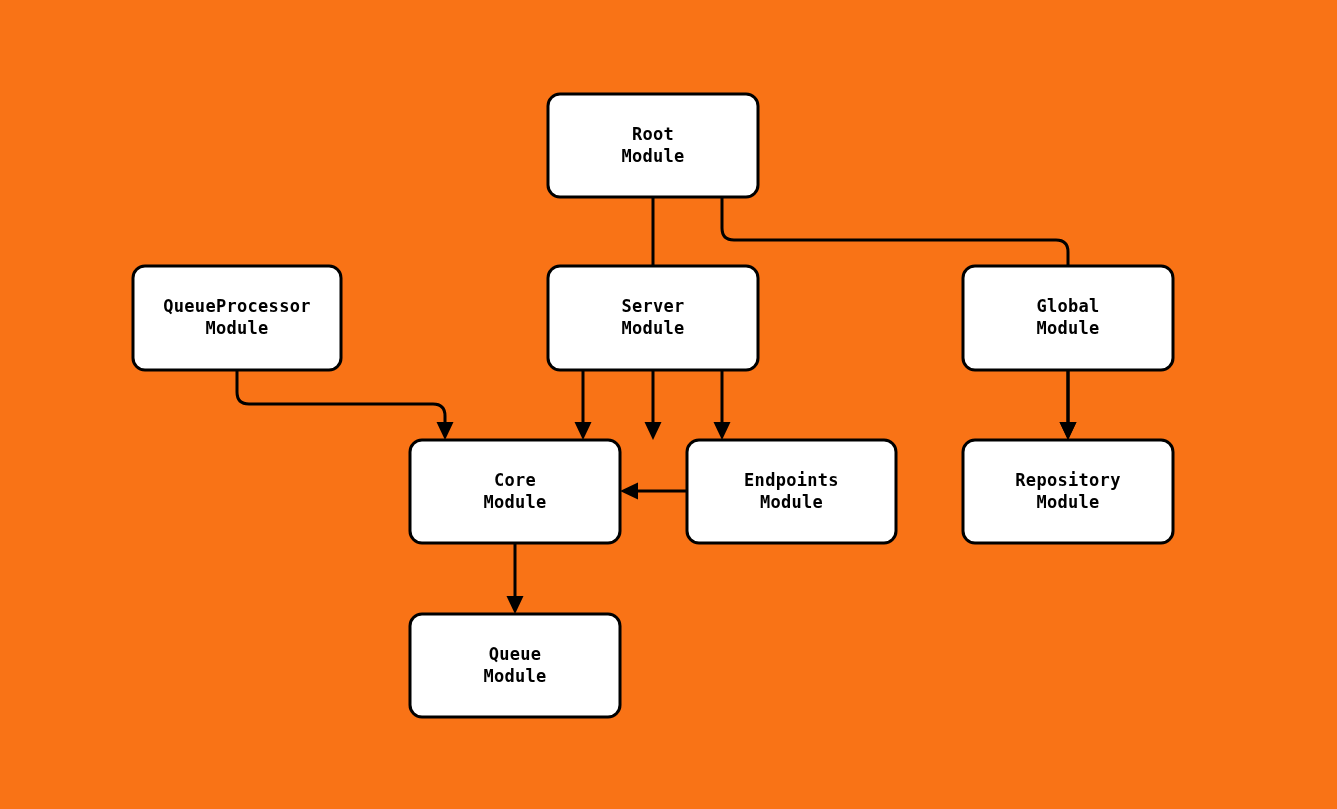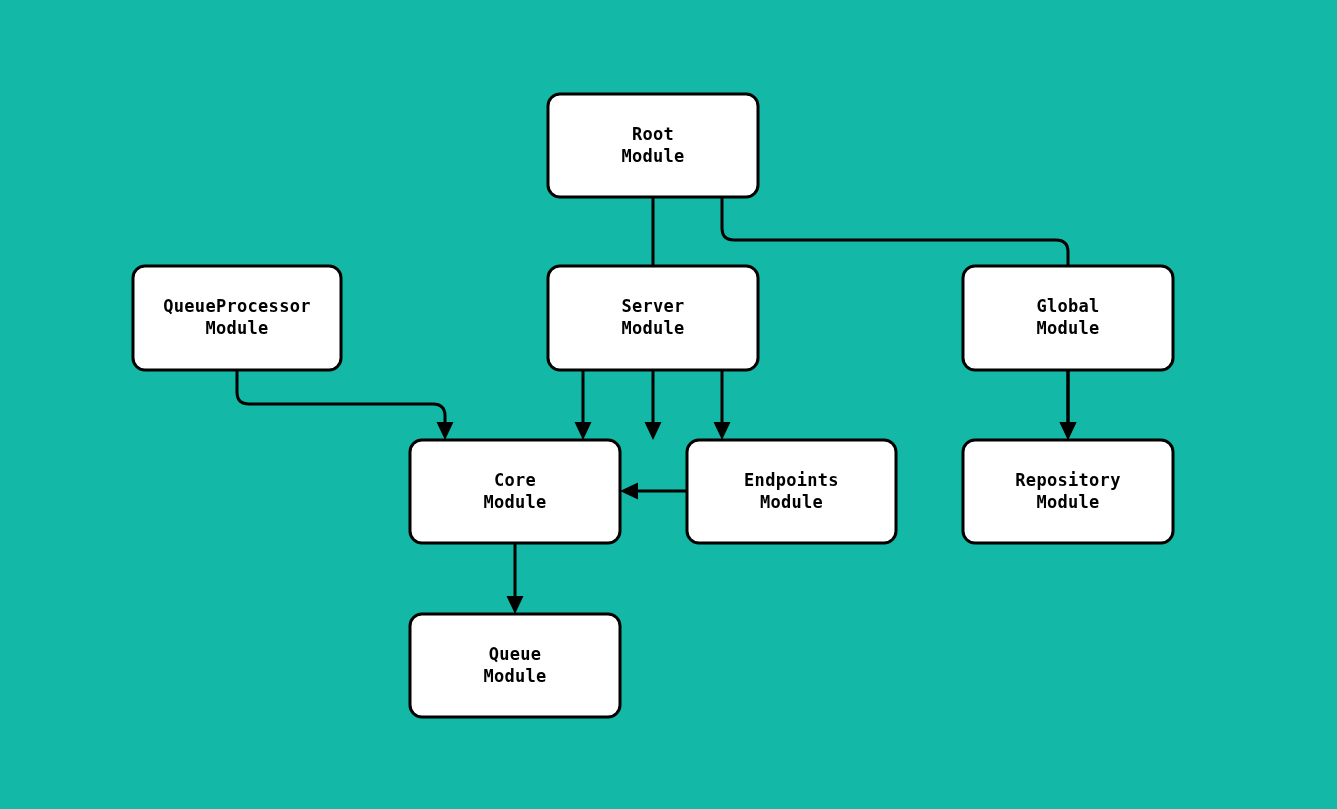--- a/index.html
+++ b/index.html
@@ -11,21 +11,21 @@
   body {
     width: 1337px;
     height: 809px;
     overflow: hidden;
     font-family: "DejaVu Sans Mono", "Liberation Mono", monospace;
   }
   #diagram-root {
     position: relative;
     width: 1337px;
     height: 809px;
-    background: #14b8a6;
+    background: #f97316;
   }
   svg#diagram-canvas {
     display: block;
     width: 1337px;
     height: 809px;
   }
   .node-box {
     fill: #ffffff;
     stroke: #000000;
     stroke-width: 3;

